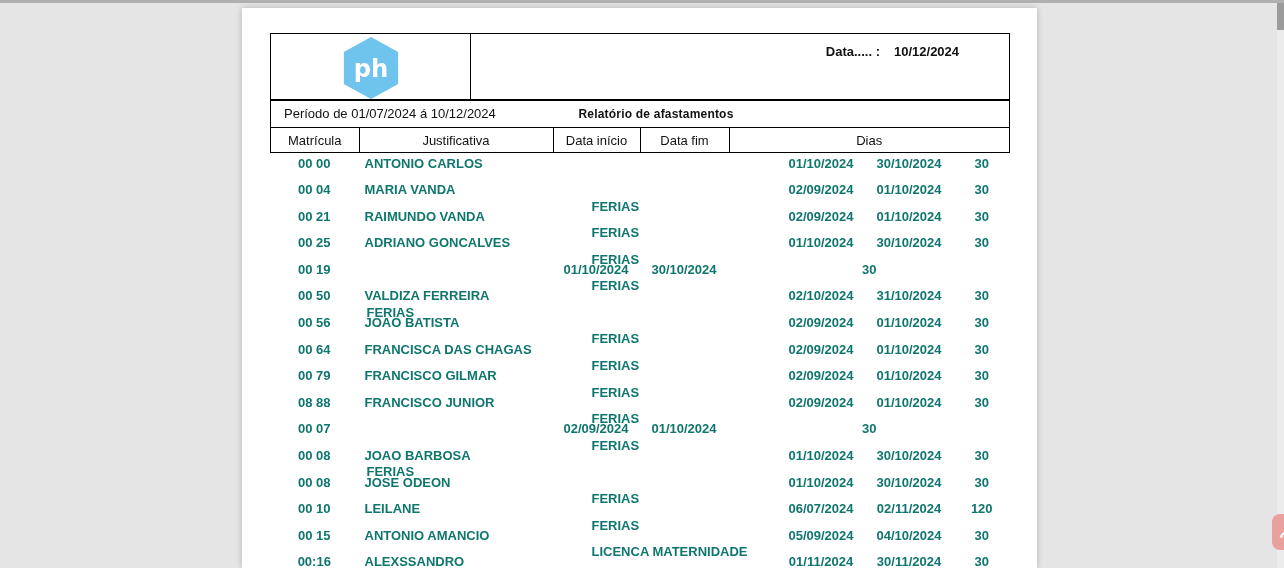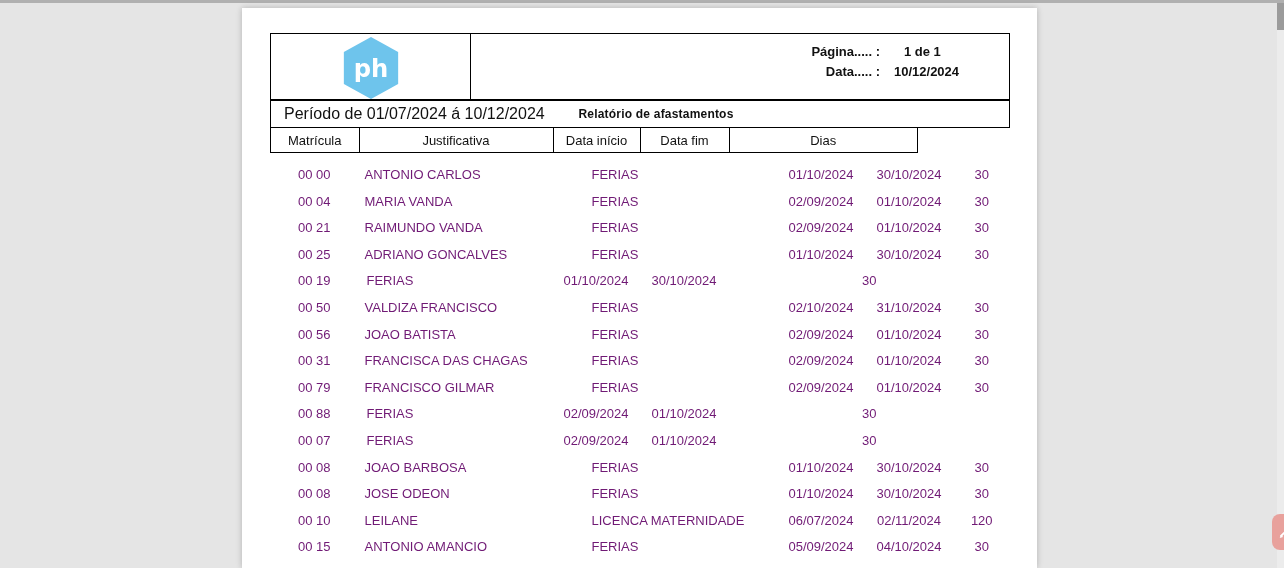--- a/index.html
+++ b/index.html
@@ -30,42 +30,42 @@
     height:20px; align-items:center; font-weight:bold; font-size:13px; }
   .info-line .lbl { width:100px; text-align:right; }
   .info-line .val { width:70px; margin-left:14px; text-align:left; }
   .info-line.first .val { padding-left:10px; }
 
   
   .period-row {
     position:absolute; left:270px; top:100px; width:740px; height:27.5px;
     border:1.5px solid #000; display:flex; align-items:center;
   }
-  .period-text { font-size:16px; padding-left:13px; }
+  .period-text { font-size:13px; padding-left:13px; }
   .title-text {
     position:absolute; left:calc(50% + 16px); transform:translateX(-50%);
     font-size:12px; font-weight:bold; letter-spacing:.2px; white-space:nowrap;
   }
 
   
   .col-hdr {
-    position:absolute; left:270px; top:127px; width:648px; height:26px;
+    position:absolute; left:270px; top:127px; width:740px; height:26px;
     border:1.5px solid #000; display:flex; font-size:13px;
   }
   .col-hdr > div { display:flex; align-items:center; justify-content:center;
     border-right:1.5px solid #000; height:100%; }
   .col-hdr > div:last-child { border-right:none; }
   .col-hdr .h1 { justify-content:flex-start; padding-left:6px; }
 
   .w0{width:88.5px;} .w1{width:225px;} .w2{width:194px;}
   .w3{width:87px;} .w4{width:89px;} .w5{flex:1;}
 
   
   .rows { position:absolute; left:270px; top:153px; width:740px; padding-top:2.5px; }
-  .row { height:26.6px; display:flex; align-items:flex-end; font-size:13px; color:#701a75; }
+  .row { height:26.6px; display:flex; align-items:flex-start; font-size:13px; color:#0f766e;font-weight:bold; }
   .row > div { overflow:hidden; white-space:nowrap; }
   .c0{width:88.5px; text-align:center; white-space:pre;}
   .c1{width:225px; padding-left:6px;}
   .c2{width:194px; padding-left:8px;margin-top:43px;}
   .c3{width:87px; text-align:center;}
   .c4{width:89px; text-align:center;}
   .c5{flex:1; text-align:center;}
 
   
   .hex-wrap { width:58px; height:64px; margin-top:2px; }
@@ -87,24 +87,20 @@
 <div class="page"></div>
 
 <div class="hdr-box">
   <div class="logo-cell">
     <svg class="hex-wrap" viewBox="0 0 58 66">
       <polygon points="29,1 57,16.5 57,49.5 29,65 1,49.5 1,16.5" fill="#6ec4ec"></polygon>
       <text x="29" y="42" text-anchor="middle" font-size="25" font-weight="bold" font-family="DejaVu Sans, sans-serif" fill="#ffffff">ph</text>
     </svg>
   </div>
   <div class="info-cell">
-    <div class="info-line first">
-      <span class="lbl">Página..... :</span>
-      <span class="val">1 de 1</span>
-    </div>
     <div class="info-line">
       <span class="lbl">Data..... :</span>
       <span class="val">10/12/2024</span>
     </div>
   </div>
 </div>
 
 <div class="period-row">
   <span class="period-text">Período de 01/07/2024 á 10/12/2024</span>
   <span class="title-text">Relatório de afastamentos</span>
@@ -153,52 +149,53 @@
     </div>
     <div class="row">
       <div class="c0">00  19</div>
       <div class="c2">FERIAS</div>
       <div class="c3">01/10/2024</div>
       <div class="c4">30/10/2024</div>
       <div class="c5">30</div>
     </div>
     <div class="row">
       <div class="c0">00  50</div>
-      <div class="c1">VALDIZA FRANCISCO</div>
+      <div class="c1">VALDIZA FERREIRA</div>
       <div class="c2">FERIAS</div>
       <div class="c3">02/10/2024</div>
       <div class="c4">31/10/2024</div>
       <div class="c5">30</div>
     </div>
     <div class="row">
       <div class="c0">00  56</div>
       <div class="c1">JOAO BATISTA</div>
       <div class="c2">FERIAS</div>
       <div class="c3">02/09/2024</div>
       <div class="c4">01/10/2024</div>
       <div class="c5">30</div>
     </div>
     <div class="row">
-      <div class="c0">00  31</div>
+      <div class="c0">00  64</div>
       <div class="c1">FRANCISCA DAS CHAGAS</div>
       <div class="c2">FERIAS</div>
       <div class="c3">02/09/2024</div>
       <div class="c4">01/10/2024</div>
       <div class="c5">30</div>
     </div>
     <div class="row">
       <div class="c0">00  79</div>
       <div class="c1">FRANCISCO GILMAR</div>
       <div class="c2">FERIAS</div>
       <div class="c3">02/09/2024</div>
       <div class="c4">01/10/2024</div>
       <div class="c5">30</div>
     </div>
     <div class="row">
-      <div class="c0">00  88</div>
+      <div class="c0">08  88</div>
+      <div class="c1">FRANCISCO JUNIOR</div>
       <div class="c2">FERIAS</div>
       <div class="c3">02/09/2024</div>
       <div class="c4">01/10/2024</div>
       <div class="c5">30</div>
     </div>
     <div class="row">
       <div class="c0">00  07</div>
       <div class="c2">FERIAS</div>
       <div class="c3">02/09/2024</div>
       <div class="c4">01/10/2024</div>

